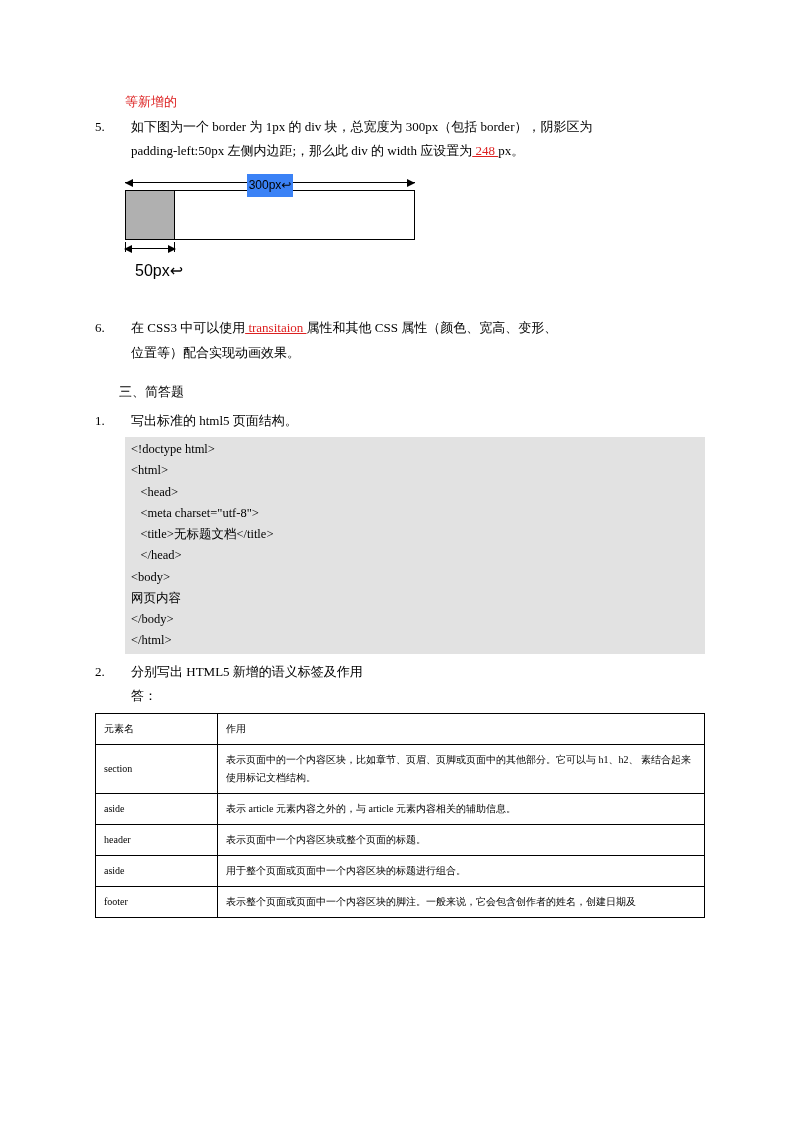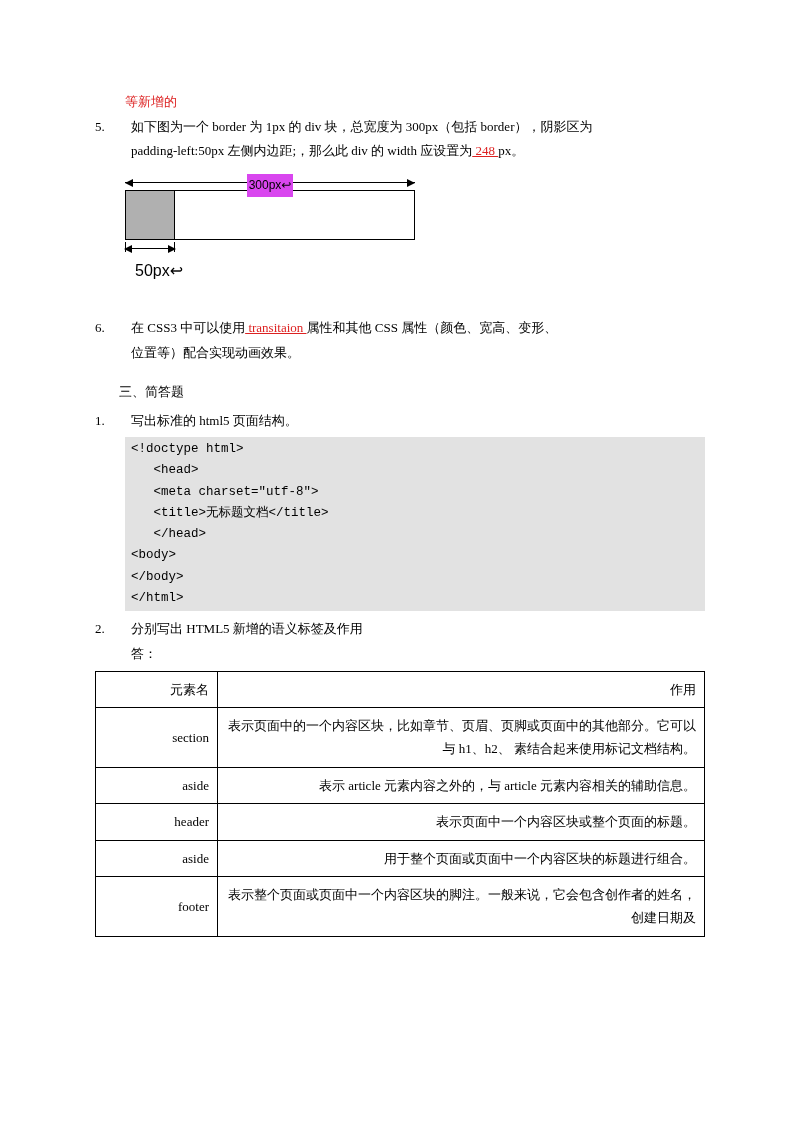--- a/index.html
+++ b/index.html
@@ -15,32 +15,31 @@
   }
   .red { color: #d22; }
   .red-u { color: #d22; text-decoration: underline; }
   .q-item { display: flex; margin-bottom: 2px; }
   .q-num { width: 30px; flex-shrink: 0; text-align: left; padding-right: 6px; }
   .q-body { flex: 1; }
   .indent { padding-left: 30px; }
   .codeblock {
     background: #e2e2e2;
     padding: 2px 6px;
-    font-family: Liberation Mono, monospace;
+    font-family: Liberation Serif, serif;
     margin: 4px 0 6px 30px;
     line-height: 1.7;
     font-size: 12.5px;
   }
   .codeblock div { white-space: pre; }
   table.sem {
     border-collapse: collapse;
     width: 100%;
     margin-top: 4px;
-    font-size: 13px;
-    text-align: right;
+    font-size: 10px;
   }
   table.sem td {
     border: 1px solid #000;
     padding: 6px 8px;
     vertical-align: middle;
     line-height: 1.8;
   }
   table.sem td:first-child { width: 105px; }
   .diagram {
     margin: 10px 0 30px 30px;
@@ -55,21 +54,21 @@
   .dim-top .arrow-line::before {
     content: ""; position: absolute; left: 0; top: -4px;
     border-top: 4px solid transparent; border-bottom: 4px solid transparent;
     border-right: 8px solid #000;
   }
   .dim-top .arrow-line::after {
     content: ""; position: absolute; right: 0; top: -4px;
     border-top: 4px solid transparent; border-bottom: 4px solid transparent;
     border-left: 8px solid #000;
   }
-  .dim-top .lbl { position: relative; z-index: 1; display:inline-block; background:#d946ef; padding:0 2px; font-family: Arial, sans-serif; font-size:12px;}
+  .dim-top .lbl { position: relative; z-index: 1; display:inline-block; background:#3b82f6; padding:0 2px; font-family: Arial, sans-serif; font-size:12px;}
   .box-row { display: flex; border: 1px solid #000; height: 48px; }
   .pad { width: 48px; background: #b0b0b0; border-right: 1px solid #000; }
   .dim-bot {
     position: relative; width: 50px; height: 14px; margin-top:2px;
   }
   .dim-bot .arrow-line {
     position: absolute; left: 0; right: 0; top: 6px; border-top: 1px solid #000;
   }
   .dim-bot .arrow-line::before {
     content: ""; position: absolute; left: -1px; top: -4px;
@@ -126,25 +125,27 @@
 
 <div class="section-title">三、简答题</div>
 
 <div class="q-item">
   <div class="q-num">1.</div>
   <div class="q-body">写出标准的 html5 页面结构。</div>
 </div>
 
 <div class="codeblock">
   <div>&lt;!doctype html&gt;</div>
+  <div>&lt;html&gt;</div>
   <div>   &lt;head&gt;</div>
   <div>   &lt;meta charset="utf-8"&gt;</div>
   <div>   &lt;title&gt;无标题文档&lt;/title&gt;</div>
   <div>   &lt;/head&gt;</div>
   <div>&lt;body&gt;</div>
+  <div>网页内容</div>
   <div>&lt;/body&gt;</div>
   <div>&lt;/html&gt;</div>
 </div>
 
 <div class="q-item">
   <div class="q-num">2.</div>
   <div class="q-body">
     <span>分别写出 HTML5 新增的语义标签及作用</span><br>
     <span>答：</span>
   </div>

